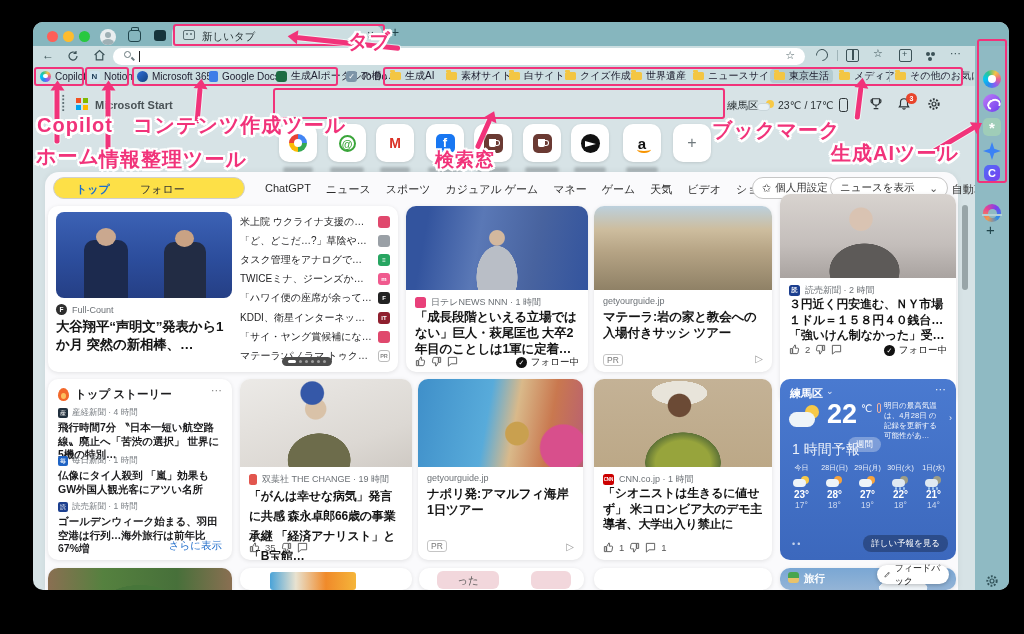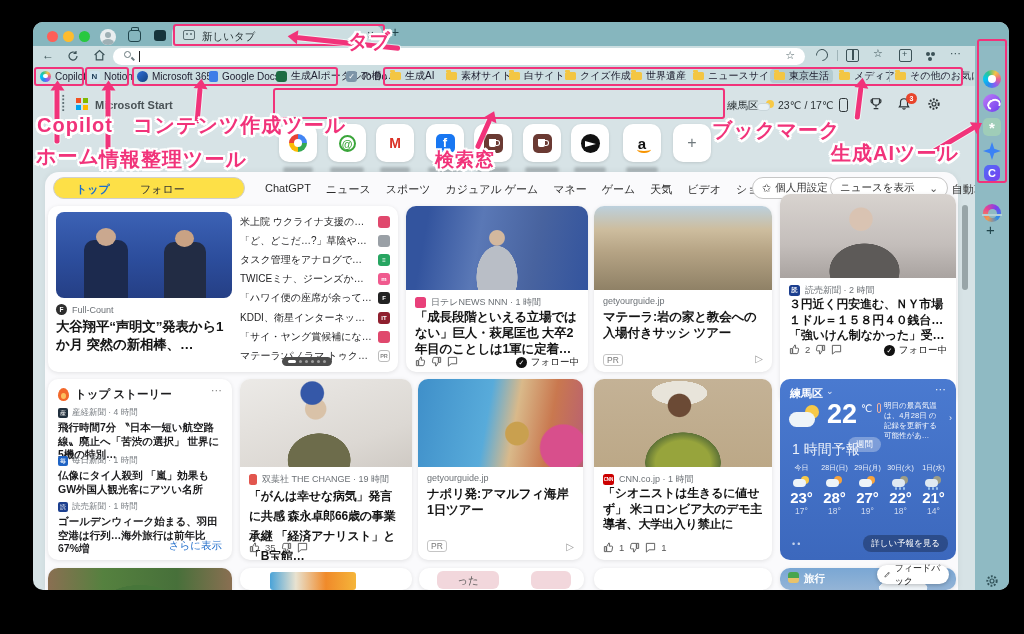--- a/index.html
+++ b/index.html
@@ -110,21 +110,21 @@
   .tsrc{display:flex;align-items:center;gap:4px;font-size:8.5px;color:#787d82;}
   .tsico{width:10px;height:10px;border-radius:2px;color:#fff;font-size:6px;display:flex;align-items:center;justify-content:center;flex:none;}
   .tshl{font-size:10.5px;font-weight:700;color:#1b1b1d;line-height:13.5px;margin-top:2px;}
   svg.mini{display:block;}
 
   
   .wcard{position:absolute;left:747px;top:357px;width:176px;height:181px;border-radius:10px;overflow:hidden;
     background:linear-gradient(180deg,#4a7ad0 0%,#3c68bd 100%);color:#fff;}
   .wday{position:absolute;top:0;width:33px;text-align:center;}
   .wday .lb{font-size:7px;opacity:.92;}
-  .wday .hi{font-size:15px;font-weight:700;margin-top:0;}
+  .wday .hi{font-size:10px;font-weight:700;margin-top:0;}
   .wday .lo{font-size:8.5px;opacity:.72;}
   .wico{position:relative;width:17px;height:12px;margin:3px auto 1px;}
   .wico .sun{position:absolute;left:8px;top:0;width:8px;height:8px;border-radius:50%;background:#f7c948;}
   .wico .cl{position:absolute;left:0;top:3px;width:13px;height:8px;border-radius:6px;background:#eef4f8;}
   .wico.rain .cl{background:#dfe9f2;}
   .wico.rain::after{content:"";position:absolute;left:3px;top:11px;width:2px;height:3px;background:#9cc4f0;box-shadow:4px 0 0 #9cc4f0,8px 0 0 #9cc4f0;border-radius:1px;}
   .wtab-sel{background:rgba(255,255,255,.3);border-radius:8px;padding:1.5px 8px;}
   .wbtn{position:absolute;right:8px;bottom:8px;background:rgba(0,0,0,.28);border-radius:8px;font-size:8.5px;padding:2.5px 8px;}
 
   

